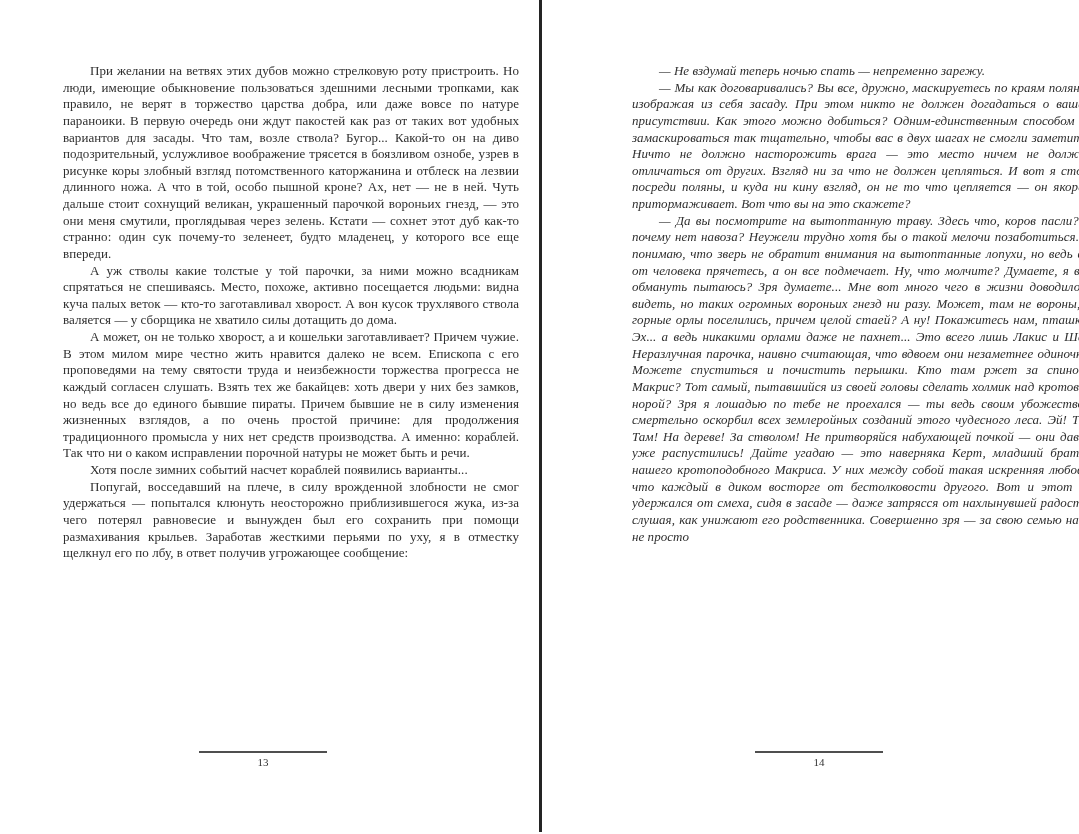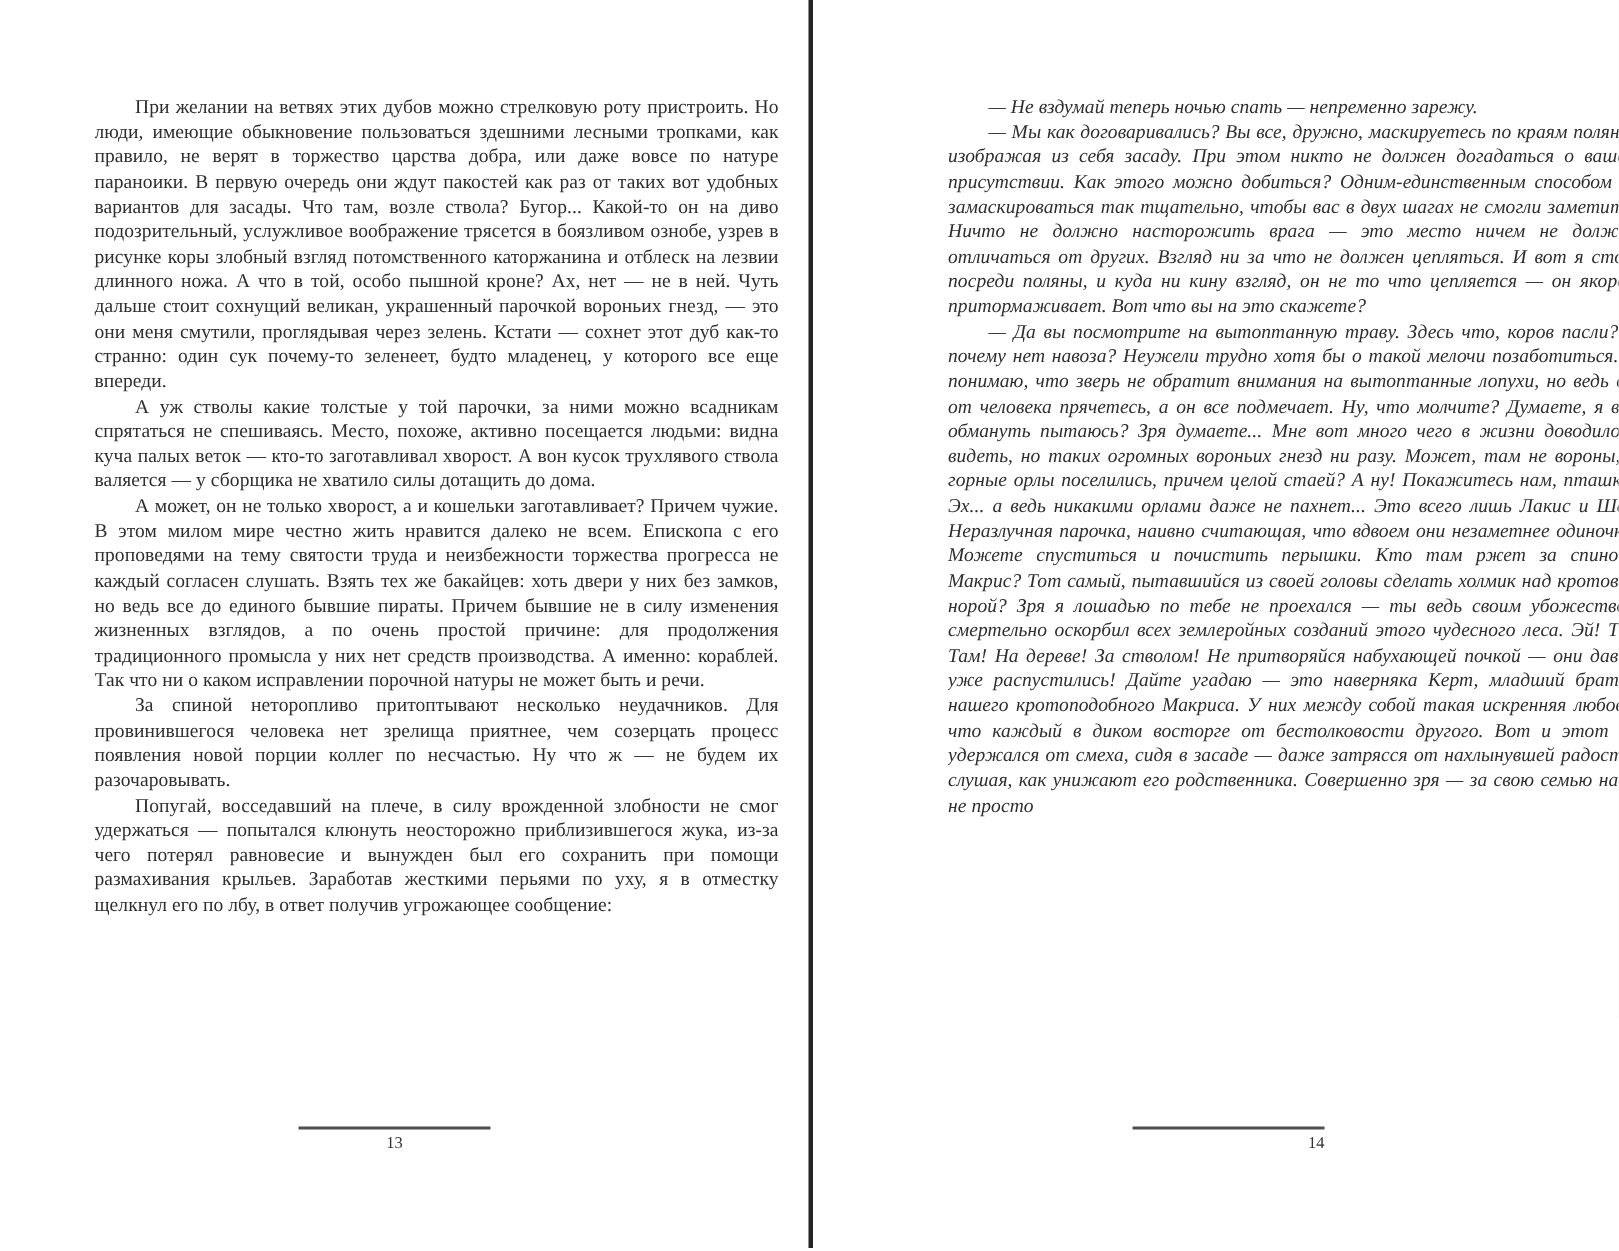--- a/index.html
+++ b/index.html
@@ -45,21 +45,21 @@
     color:var(--text-color);
     letter-spacing:0.05px;
   }
   .page-footer{
     position:absolute;
     top:751px;
     width:128px;
     text-align:center;
   }
   .page-footer.left{ left:199px; }
-  .page-footer.right{ left:755px;text-align:right; }
+  .page-footer.right{ left:755px; }
   .footer-rule{
     height:2px;
     width:100%;
     background:var(--rule-color);
     margin:0 0 3px 0;
   }
   .page-number{
     font-size:11px;
     color:#333333;
     font-family:"Liberation Serif","DejaVu Serif",serif;
@@ -70,21 +70,21 @@
 
 <div class="spread">
 
   <div class="page-divider"></div>
 
   <div class="page left">
     <div class="page-text">
         <p>При желании на ветвях этих дубов можно стрелковую роту пристроить. Но люди, имеющие обыкновение пользоваться здешними лесными тропками, как правило, не верят в торжество царства добра, или даже вовсе по натуре параноики. В первую очередь они ждут пакостей как раз от таких вот удобных вариантов для засады. Что там, возле ствола? Бугор... Какой-то он на диво подозрительный, услужливое воображение трясется в боязливом ознобе, узрев в рисунке коры злобный взгляд потомственного каторжанина и отблеск на лезвии длинного ножа. А что в той, особо пышной кроне? Ах, нет — не в ней. Чуть дальше стоит сохнущий великан, украшенный парочкой вороньих гнезд, — это они меня смутили, проглядывая через зелень. Кстати — сохнет этот дуб как-то странно: один сук почему-то зеленеет, будто младенец, у которого все еще впереди.</p>
         <p>А уж стволы какие толстые у той парочки, за ними можно всадникам спрятаться не спешиваясь. Место, похоже, активно посещается людьми: видна куча палых веток — кто-то заготавливал хворост. А вон кусок трухлявого ствола валяется — у сборщика не хватило силы дотащить до дома.</p>
         <p>А может, он не только хворост, а и кошельки заготавливает? Причем чужие. В этом милом мире честно жить нравится далеко не всем. Епископа с его проповедями на тему святости труда и неизбежности торжества прогресса не каждый согласен слушать. Взять тех же бакайцев: хоть двери у них без замков, но ведь все до единого бывшие пираты. Причем бывшие не в силу изменения жизненных взглядов, а по очень простой причине: для продолжения традиционного промысла у них нет средств производства. А именно: кораблей. Так что ни о каком исправлении порочной натуры не может быть и речи.</p>
-        <p>За спиной неторопливо притоптывают несколько неудачников. Для провинившегося человека нет зрелища приятнее, чем созерцать процесс появления новой порции коллег по несчастью. Ну что ж — не будем их разочаровывать.</p>
+        <p>Хотя после зимних событий насчет кораблей появились варианты...</p>
         <p>Попугай, восседавший на плече, в силу врожденной злобности не смог удержаться — попытался клюнуть неосторожно приблизившегося жука, из-за чего потерял равновесие и вынужден был его сохранить при помощи размахивания крыльев. Заработав жесткими перьями по уху, я в отместку щелкнул его по лбу, в ответ получив угрожающее сообщение:</p>
       </div>
   </div>
 
   <div class="page right">
     <div class="page-text">
         <p>— Не вздумай теперь ночью спать — непременно зарежу.</p>
         <p>— Мы как договаривались? Вы все, дружно, маскируетесь по краям поляны, изображая из себя засаду. При этом никто не должен догадаться о вашем присутствии. Как этого можно добиться? Одним-единственным способом — замаскироваться так тщательно, чтобы вас в двух шагах не смогли заметить. Ничто не должно насторожить врага — это место ничем не должно отличаться от других. Взгляд ни за что не должен цепляться. И вот я стою посреди поляны, и куда ни кину взгляд, он не то что цепляется — он якорем притормаживает. Вот что вы на это скажете?</p>
         <p>— Да вы посмотрите на вытоптанную траву. Здесь что, коров пасли? А почему нет навоза? Неужели трудно хотя бы о такой мелочи позаботиться. Я понимаю, что зверь не обратит внимания на вытоптанные лопухи, но ведь вы от человека прячетесь, а он все подмечает. Ну, что молчите? Думаете, я вас обмануть пытаюсь? Зря думаете... Мне вот много чего в жизни доводилось видеть, но таких огромных вороньих гнезд ни разу. Может, там не вороны, а горные орлы поселились, причем целой стаей? А ну! Покажитесь нам, пташки! Эх... а ведь никакими орлами даже не пахнет... Это всего лишь Лакис и Шег. Неразлучная парочка, наивно считающая, что вдвоем они незаметнее одиночки. Можете спуститься и почистить перышки. Кто там ржет за спиной? Макрис? Тот самый, пытавшийся из своей головы сделать холмик над кротовой норой? Зря я лошадью по тебе не проехался — ты ведь своим убожеством смертельно оскорбил всех землеройных созданий этого чудесного леса. Эй! Ты! Там! На дереве! За стволом! Не притворяйся набухающей почкой — они давно уже распустились! Дайте угадаю — это наверняка Керт, младший братик нашего кротоподобного Макриса. У них между собой такая искренняя любовь, что каждый в диком восторге от бестолковости другого. Вот и этот не удержался от смеха, сидя в засаде — даже затрясся от нахлынувшей радости, слушая, как унижают его родственника. Совершенно зря — за свою семью надо не просто</p>
       </div>

